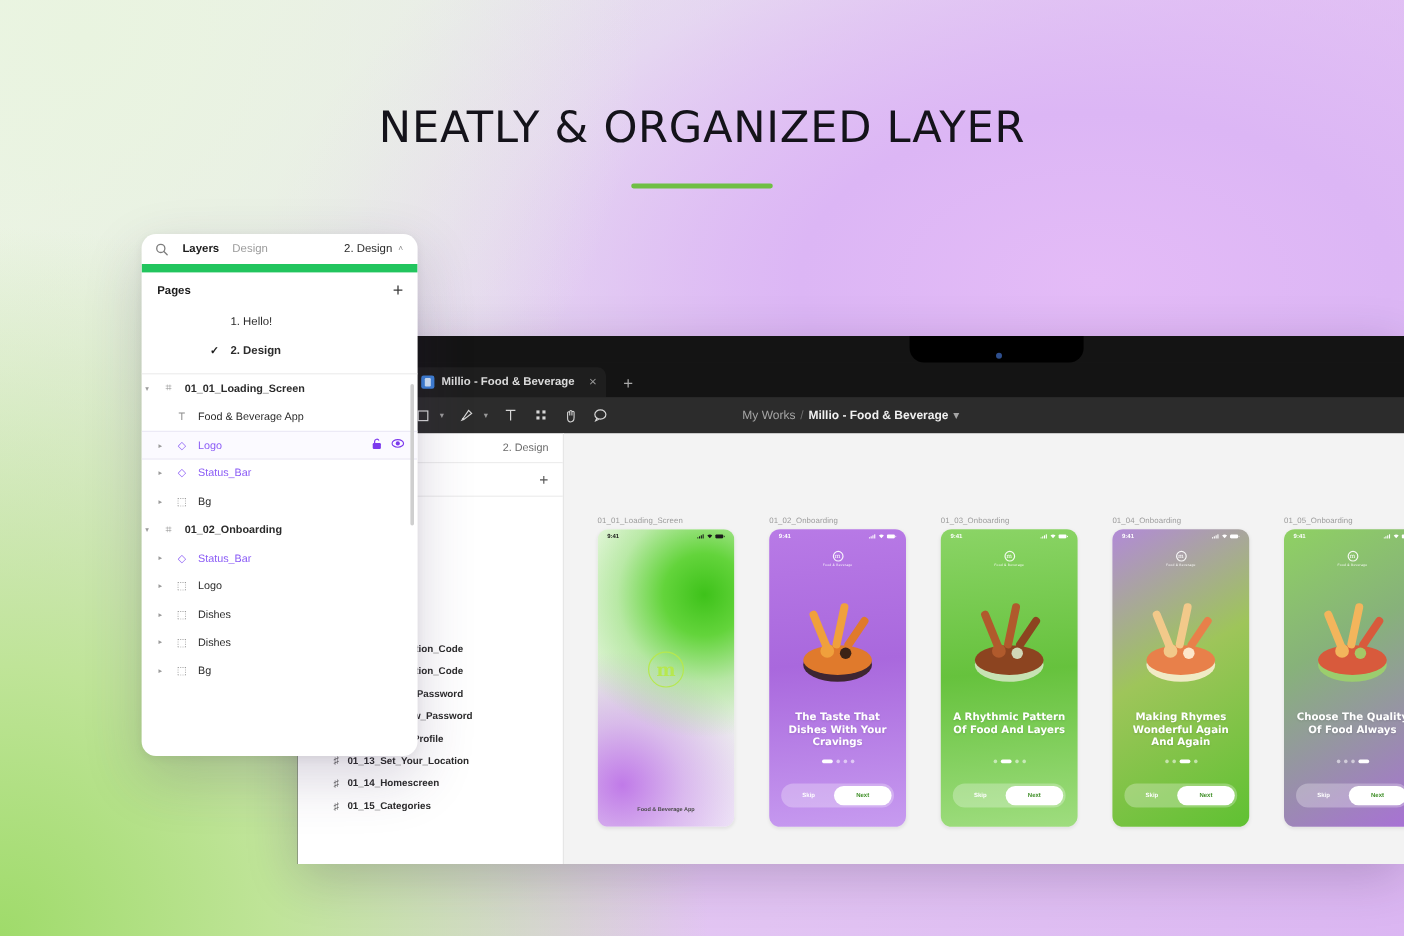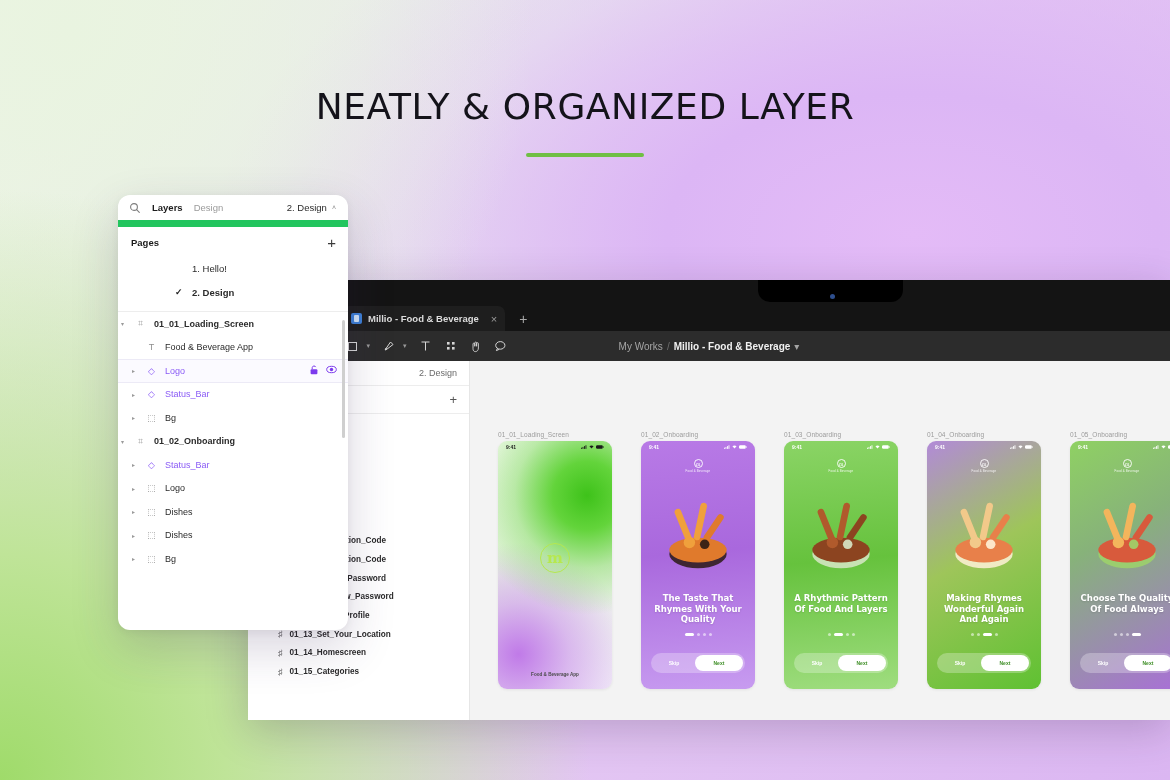--- a/index.html
+++ b/index.html
@@ -423,21 +423,21 @@
             </div>
             <div style="position:absolute;left:14px;right:14px;top:40px;height:98px;"><svg viewBox="0 0 90 98" width="100%" height="100%">
                 <ellipse cx="45" cy="74" rx="30" ry="15" fill="#2a1a14" opacity="0.85"></ellipse>
                 <ellipse cx="45" cy="70" rx="30" ry="13" fill="#e07a2c"></ellipse>
                 <rect x="26" y="26" width="7" height="36" rx="3.5" fill="#f0a03c" transform="rotate(-22 29 44)"></rect>
                 <rect x="44" y="20" width="7" height="40" rx="3.5" fill="#f0a03c" transform="rotate(12 47 40)"></rect>
                 <rect x="58" y="30" width="7" height="32" rx="3.5" fill="#e07a2c" transform="rotate(34 61 46)"></rect>
                 <circle cx="36" cy="62" r="6" fill="#f0a03c"></circle>
                 <circle cx="52" cy="64" r="5" fill="#2a1a14" opacity="0.9"></circle>
               </svg></div>
-            <div class="ob-title">The Taste That Rhymes With Your Quality</div>
+            <div class="ob-title">The Taste That Dishes With Your Cravings</div>
             <div class="ob-dots">
               <i class="on"></i>
               <i class=""></i>
               <i class=""></i>
               <i class=""></i>
             </div>
             <div class="ob-btns">
               <span class="ob-skip">Skip</span>
               <span class="ob-next">Next</span>
             </div>

